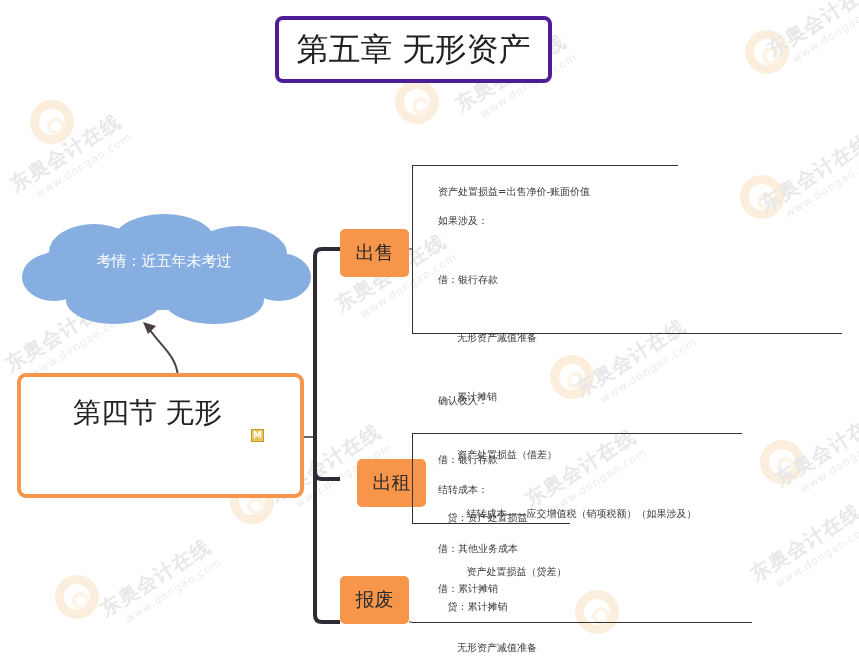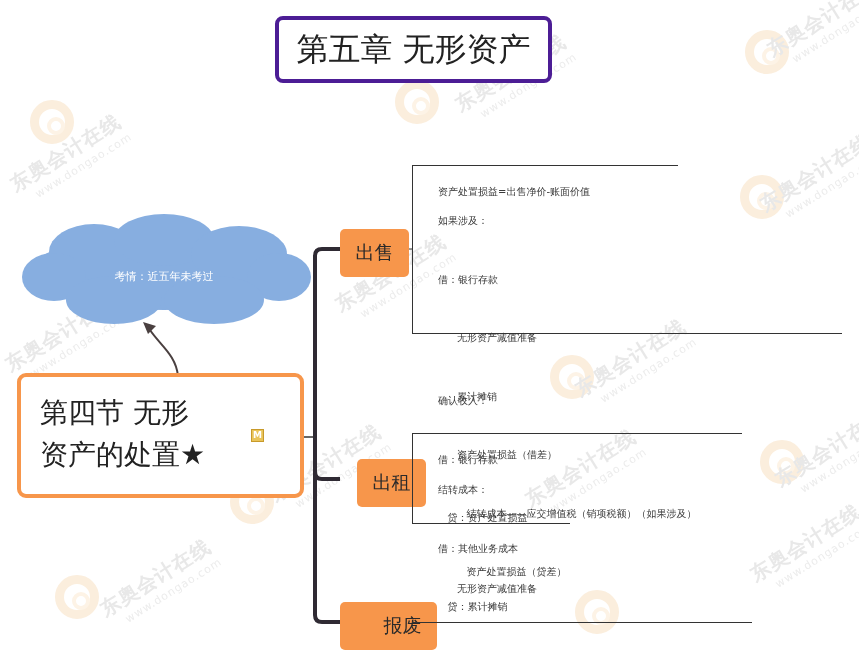--- a/index.html
+++ b/index.html
@@ -32,48 +32,48 @@
     border: 4px solid #4c1d95; border-radius: 8px; box-sizing: border-box;
     background: #ffffff;
     display: flex; align-items: center; justify-content: center;
     font-size: 32px; color: #222222;
   }
 
   
   .cloud { left: 14px; top: 212px; width: 300px; height: 115px; }
   .cloud-text {
     left: 14px; top: 252px; width: 300px; text-align: center;
-    color: #ffffff; font-size: 11px; margin-top: 17px;
+    color: #ffffff; font-size: 15px;
   }
 
   
   .main-node {
     left: 17px; top: 373px; width: 287px; height: 125px;
     border: 4px solid #f7964b; border-radius: 9px; box-sizing: border-box;
     background: #ffffff;
   }
   .main-text {
-    left: 40px; top: 392px; width: 215px; 
+    left: 40px; top: 392px; width: 215px; text-align: center;
     font-size: 28px; line-height: 42px; color: #222222;
   }
   .m-badge {
     left: 251px; top: 429px; width: 13px; height: 13px;
     background: #e9c45a; border: 1px solid #c89a2a; box-sizing: border-box;
     color: #ffffff; font-size: 9px; font-weight: bold; line-height: 11px; text-align: center;
   }
 
   
   .branch {
     width: 69px; height: 48px; background: #f7964b; border-radius: 5px;
     display: flex; align-items: center; justify-content: center;
     font-size: 19px; color: #2a2a2a;
   }
   .b1 { left: 340px; top: 229px; }
   .b2 { left: 340px; top: 459px; margin-left: 17px; }
-  .b3 { left: 340px; top: 602px; padding-left: 28px; }
+  .b3 { left: 340px; top: 576px; }
 
   .note { font-size: 10px; color: #3a3a3a; white-space: pre; line-height: 19.5px; }
   .line-h { position: absolute; height: 1px; background: #333333; }
   .line-v { position: absolute; width: 1px; background: #333333; }
 </style>
 </head>
 <body>
 
 <div class="wm-logo" style="left:30px;top:100px;"></div>
 <div class="wm" style="left:5px;top:175px;"><span>东奥会计在线</span><span class="url">www.dongao.com</span></div>
@@ -124,21 +124,20 @@
     <ellipse cx="265" cy="65" rx="32" ry="24"></ellipse>
     <ellipse cx="100" cy="88" rx="48" ry="24"></ellipse>
     <ellipse cx="200" cy="88" rx="50" ry="24"></ellipse>
   </g>
 </svg>
 <div class="abs cloud-text">考情：近五年未考过</div>
 
 <div class="abs main-node"></div>
 <div class="abs main-text">
   <div>第四节 无形</div>
-  <div>资产的处置★</div>
 </div>
 <div class="abs m-badge">M</div>
 
 <div class="abs branch b1">出售</div>
 <div class="abs branch b2">出租</div>
 <div class="abs branch b3">报废</div>
 
 <div class="abs note" style="left:438px;top:143px;">
   <div>资产处置损益=出售净价-账面价值</div>
 </div>
@@ -166,17 +165,18 @@
 
 <div class="abs note" style="left:438px;top:441px;">
   <div>结转成本：</div>
   <div>借：其他业务成本</div>
   <div>   贷：累计摊销</div>
   <div>         银行存款</div>
 </div>
 <div class="line-h" style="left:412px;top:523px;width:158px;"></div>
 
 <div class="abs note" style="left:438px;top:540px;">
+  <div>借：累计摊销</div>
   <div>      无形资产减值准备</div>
   
   
 </div>
 <div class="line-h" style="left:412px;top:622px;width:340px;"></div>
 
 </body></html>

